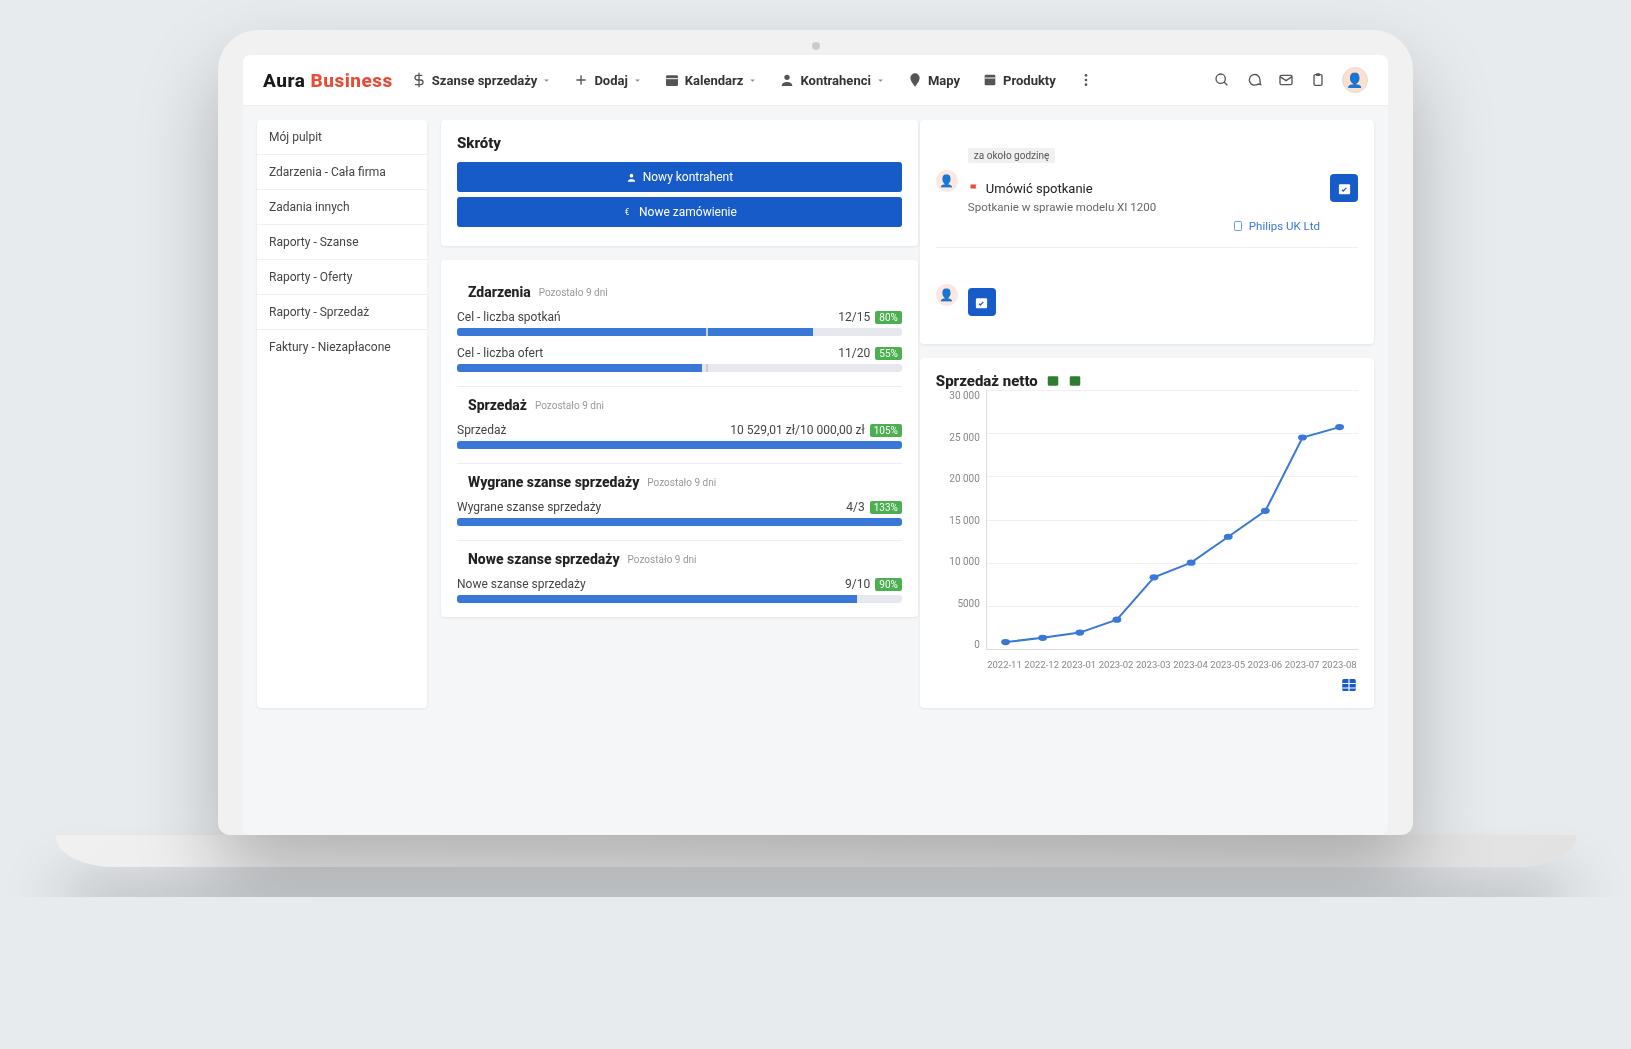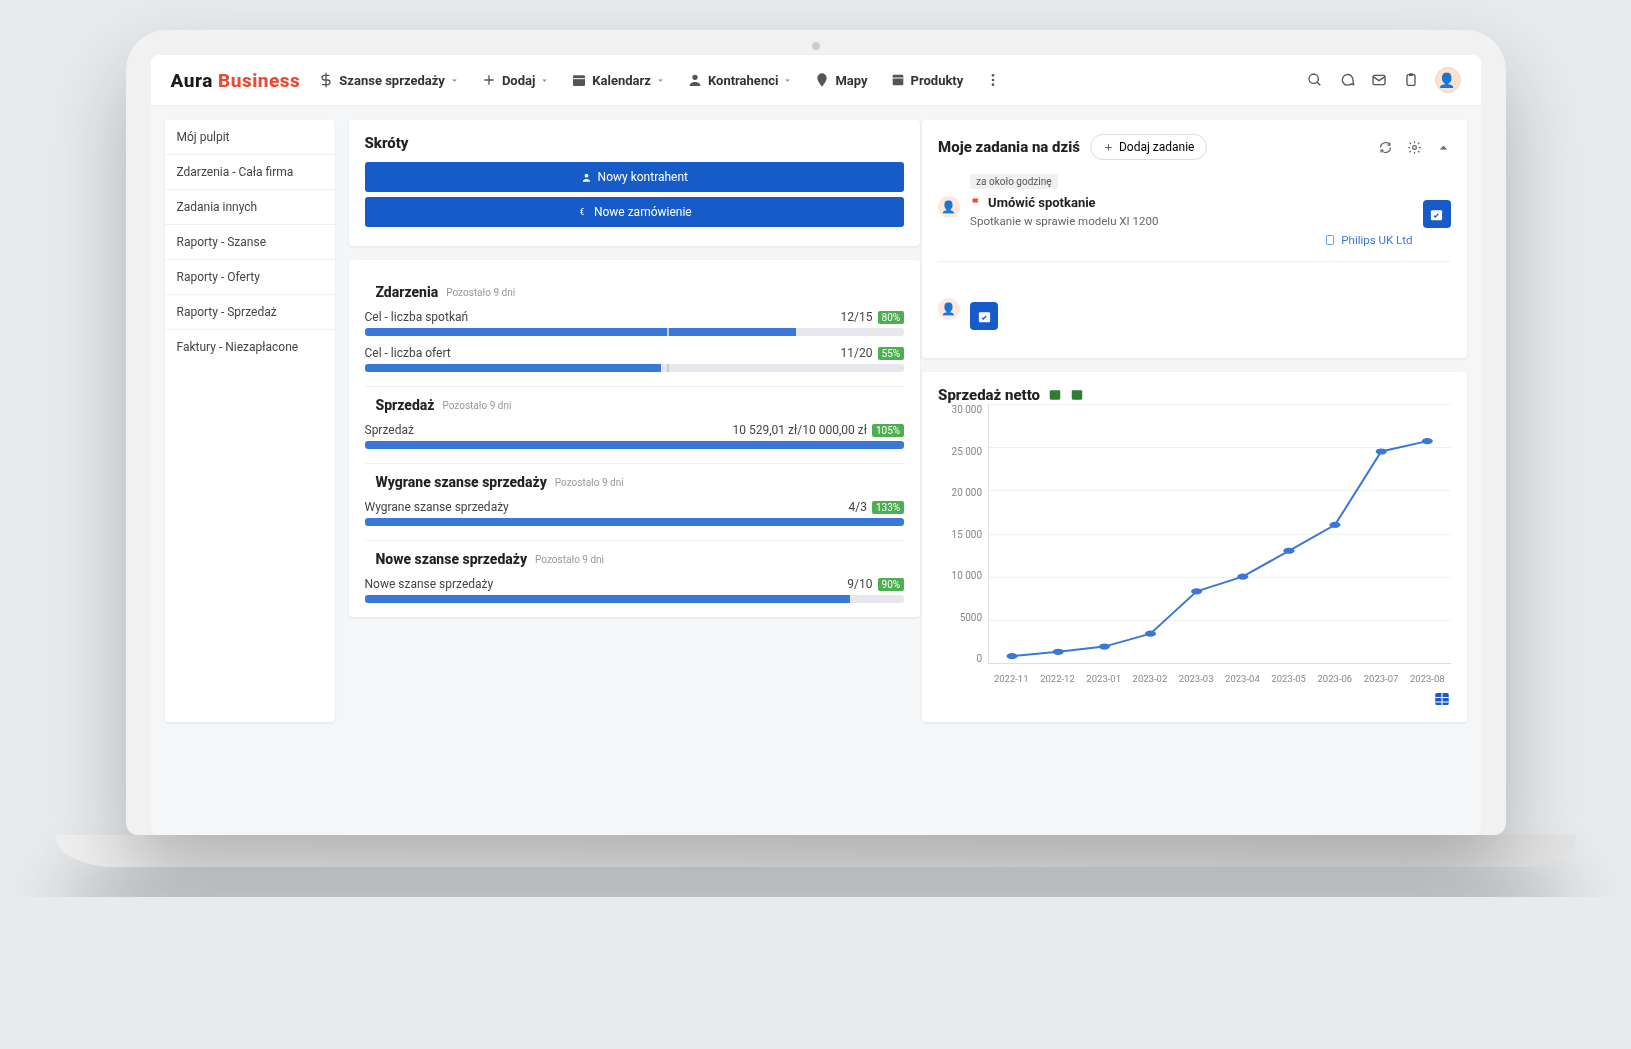--- a/index.html
+++ b/index.html
@@ -1,17 +1,17 @@
 <!DOCTYPE html>
 <html><head>
 <meta charset="utf-8">
 <style>
 * { box-sizing: border-box; margin: 0; padding: 0; font-family: -apple-system, BlinkMacSystemFont, 'Segoe UI', Roboto, Arial, sans-serif; }
 body { background: #e8ebee; display: flex; align-items: flex-start; justify-content: center; padding: 30px 0; }
-.laptop { width: 1380px; background: #f1f1f1; border-radius: 40px 40px 12px 12px; padding: 25px 25px 0 25px; position: relative; box-shadow: 0 40px 80px rgba(0,0,0,0.25); }
+.laptop { width: 1195px; background: #f1f1f1; border-radius: 40px 40px 12px 12px; padding: 25px 25px 0 25px; position: relative; box-shadow: 0 40px 80px rgba(0,0,0,0.25); }
 .camera { position: absolute; top: 12px; left: 50%; transform: translateX(-50%); width: 8px; height: 8px; background: #ccc; border-radius: 50%; }
 .screen { background: #f4f6f8; border-radius: 8px; overflow: hidden; min-height: 780px; }
 .laptop-base { width: 1520px; height: 32px; background: linear-gradient(135deg, #f0f0f0, #e2e2e2); margin: 0 auto; margin-top: 0; border-radius: 0 0 60px 60px / 0 0 30px 30px; box-shadow: 0 50px 60px rgba(0,0,0,0.3); }
 .container { display: flex; flex-direction: column; }
 
 
 .header { background: #fff; display: flex; align-items: center; padding: 12px 20px; gap: 18px; border-bottom: 1px solid #eee; }
 .logo { font-weight: 800; font-size: 19px; letter-spacing: 0.5px; }
 .logo .aura { color: #1a1a1a; }
 .logo .business { color: #e94b35; }
@@ -55,21 +55,21 @@
 .progress-fill { height: 100%; background: #3a78d8; }
 .divider { height: 1px; background: #eee; margin: 14px 0 0 0; }
 
 
 .btn-outline { border: 1px solid #ddd; background: #fff; border-radius: 16px; padding: 5px 12px; font-size: 12px; display: flex; align-items: center; gap: 5px; cursor: pointer; }
 .task { display: flex; gap: 10px; margin-top: 10px; align-items: flex-start; position: relative; padding-bottom: 14px; border-bottom: 1px solid #f0f0f0; }
 .task:last-child { border-bottom: none; }
 .task-avatar { width: 22px; height: 22px; border-radius: 50%; background: #fce8e0; font-size: 12px; display: flex; align-items: center; justify-content: center; margin-top: 26px; }
 .task-body { flex: 1; }
 .time-tag { background: #f0f0f0; color: #555; font-size: 10px; padding: 2px 6px; border-radius: 2px; display: inline-block; }
-.task-title-row { display: flex; align-items: center; gap: 6px; margin-top: 6px; font-size: 13px; font-weight: 700; color: #222; }
+.task-title-row { display: flex; align-items: center; gap: 6px; margin-top: 18px; font-size: 13px; font-weight: 400; color: #222; }
 .flag { width: 12px; height: 12px; fill: #e94b35; }
 .task-desc { font-size: 11.5px; color: #666; margin-top: 4px; }
 .task-link { display: flex; align-items: center; gap: 5px; font-size: 11.5px; color: #3a78d8; margin-top: 5px; justify-content: flex-end; }
 .task-link svg { width: 12px; height: 12px; fill: none; stroke: #3a78d8; stroke-width: 1.5; }
 .task-cal { width: 28px; height: 28px; background: #165bc7; border-radius: 4px; display: flex; align-items: center; justify-content: center; margin-top: 30px; cursor: pointer; }
 .task-cal svg { width: 15px; height: 15px; fill: #fff; }
 
 
 .chart-title-row { display: flex; align-items: center; gap: 8px; }
 .chart-title-row svg { width: 14px; height: 14px; }
@@ -280,42 +280,20 @@
                 <div class="progress-bar">
                       <div class="progress-fill" style="width:90%"></div>
                     </div>
               </div>
             </div>
           </div>
 
           <div class="col-right">
 
             <div class="card">
-              <div class="card-header">
-                <span class="card-title">Moje zadania na dziś</span>
-                <button class="btn-outline">
-                  <svg style="width:11px;height:11px;" viewBox="0 0 24 24">
-                        <path d="M12 5v14M5 12h14" stroke="#555" stroke-width="2"></path>
-                      </svg>
-                  <span>Dodaj zadanie</span>
-                </button>
-                <div class="card-actions">
-                  <svg viewBox="0 0 24 24">
-                        <path d="M4 12a8 8 0 018-8 8 8 0 017 4M20 12a8 8 0 01-8 8 8 8 0 01-7-4" fill="none" stroke="#666" stroke-width="2"></path>
-                        <path d="M19 4v4h-4M5 20v-4h4" fill="none" stroke="#666" stroke-width="2"></path>
-                      </svg>
-                  <svg viewBox="0 0 24 24">
-                        <circle cx="12" cy="12" r="3" fill="none" stroke="#666" stroke-width="2"></circle>
-                        <path d="M12 2v3M12 19v3M4.2 4.2l2.1 2.1M17.7 17.7l2.1 2.1M2 12h3M19 12h3M4.2 19.8l2.1-2.1M17.7 6.3l2.1-2.1" stroke="#666" stroke-width="2"></path>
-                      </svg>
-                  <svg viewBox="0 0 24 24">
-                        <path d="M6 15l6-6 6 6"></path>
-                      </svg>
-                </div>
-              </div>
 
               <div class="task">
                 <div class="task-avatar">👤</div>
                 <div class="task-body">
                   <span class="time-tag">za około godzinę</span>
                   <div class="task-title-row">
                     <svg class="flag" viewBox="0 0 24 24">
                           <path d="M5 3v18M5 3h12l-2 4 2 4H5"></path>
                         </svg>
                     <span>Umówić spotkanie</span>

